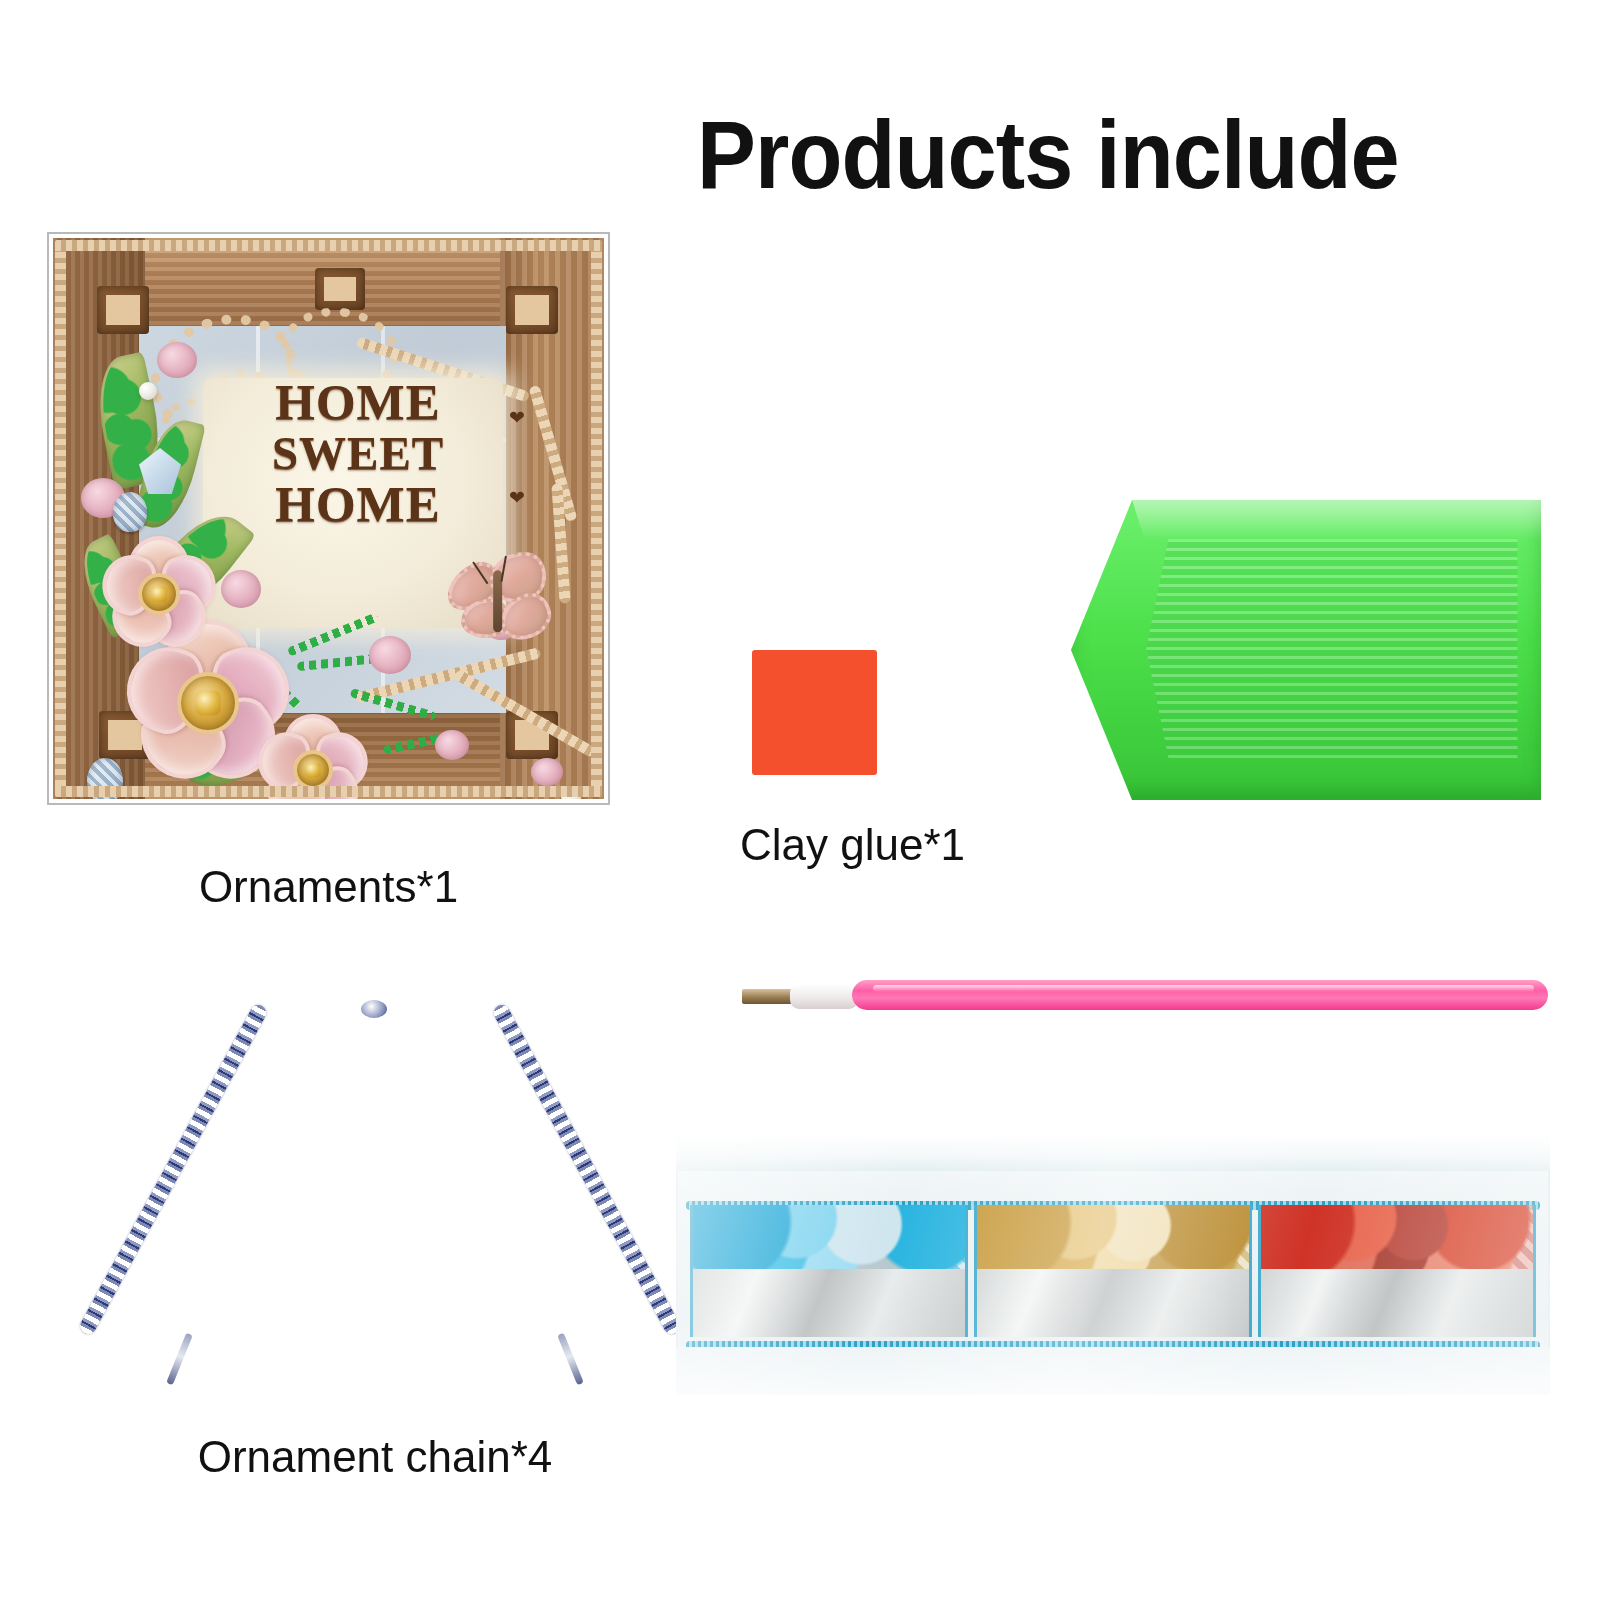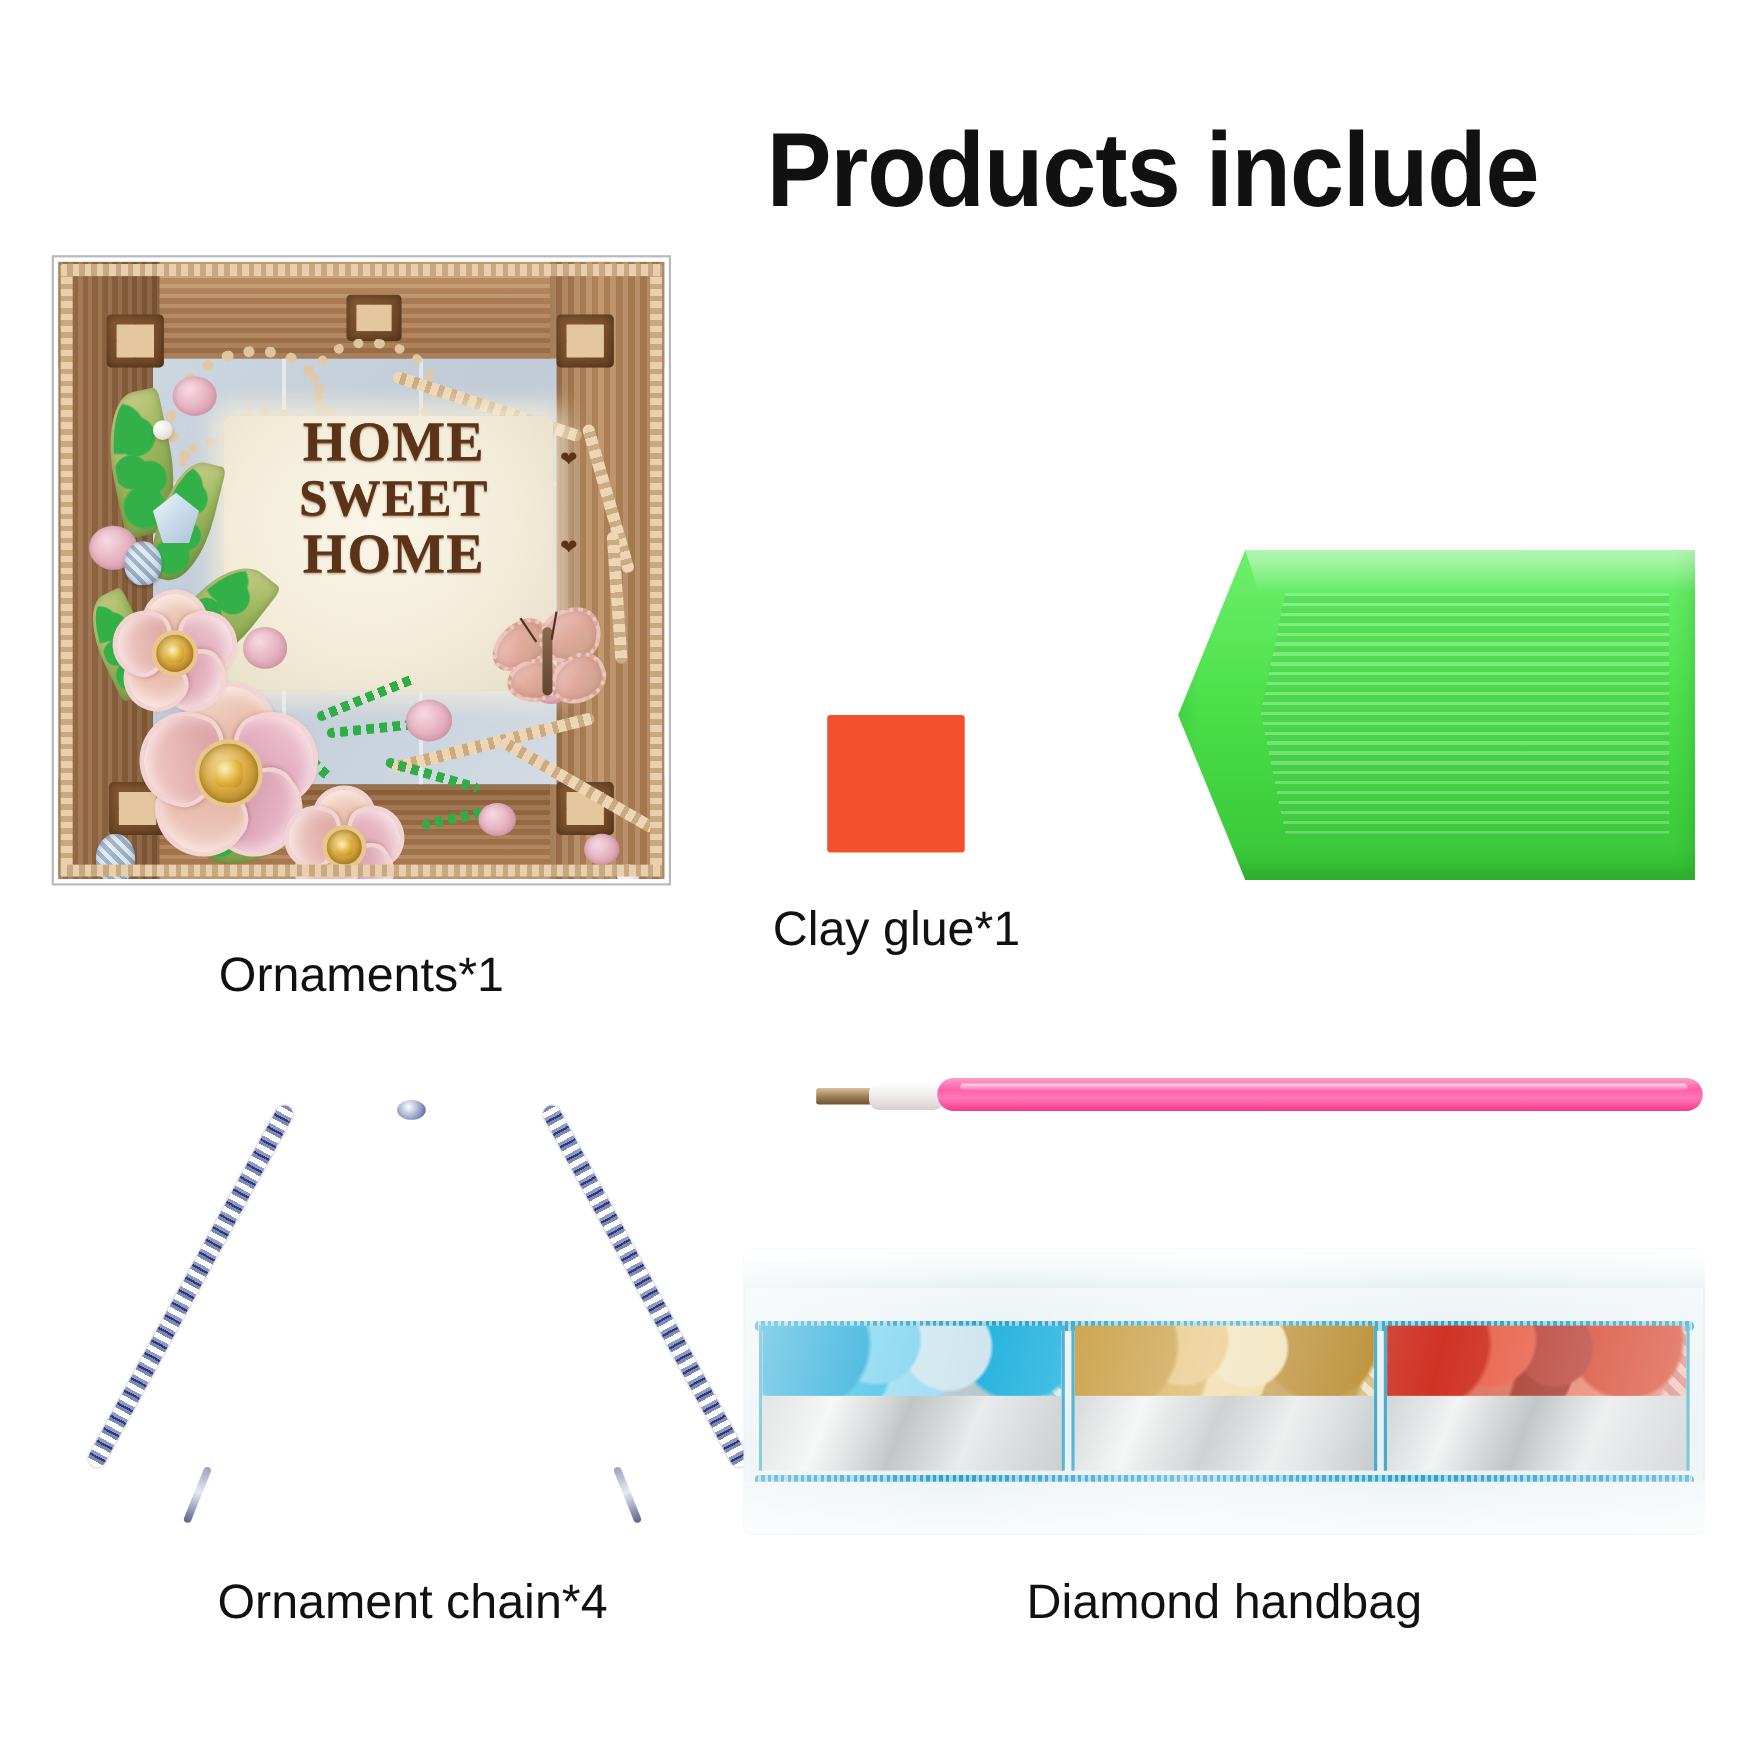--- a/index.html
+++ b/index.html
@@ -506,21 +506,21 @@
       <div class="gem-blue" style="left:34px;  top:520px; width:36px; height:46px; border-radius:50%;"></div>
 
       <div class="gem-diamond" style="left:86px;  top:210px; width:42px; height:46px;"></div>
 
       <div class="bead-frame"></div>
     </div>
   </div>
   <div class="caption" style="left:47px; top:862px; width:563px;">Ornaments*1</div>
 
   <div class="clay-glue"></div>
-  <div class="caption" style="left:665px; top:820px; width:300px;">Clay glue*1</div>
+  <div class="caption" style="left:665px; top:820px; width:300px;text-align:right;">Clay glue*1</div>
 
   <div class="tray">
     <div class="tray-body"></div>
     <div class="tray-inner"></div>
     <div class="tray-rim-hi"></div>
   </div>
 
   <div class="pen">
     <div class="pen-tip"></div>
     <div class="pen-ferrule"></div>
@@ -550,15 +550,14 @@
     </div>
     <div class="hb-cell" style="left:582px; width:278px;">
       <div class="hb-drills drills-red"></div>
       <div class="hb-foil"></div>
     </div>
 
     <div class="hb-zip z2"></div>
     <div class="hb-bottomstrip"></div>
     <div class="hb-sheen"></div>
   </div>
-  <div class="caption" style="left:676px; top:1432px; width:874px;">Diamond handbag</div>
 
 </div>
 
 </body></html>

